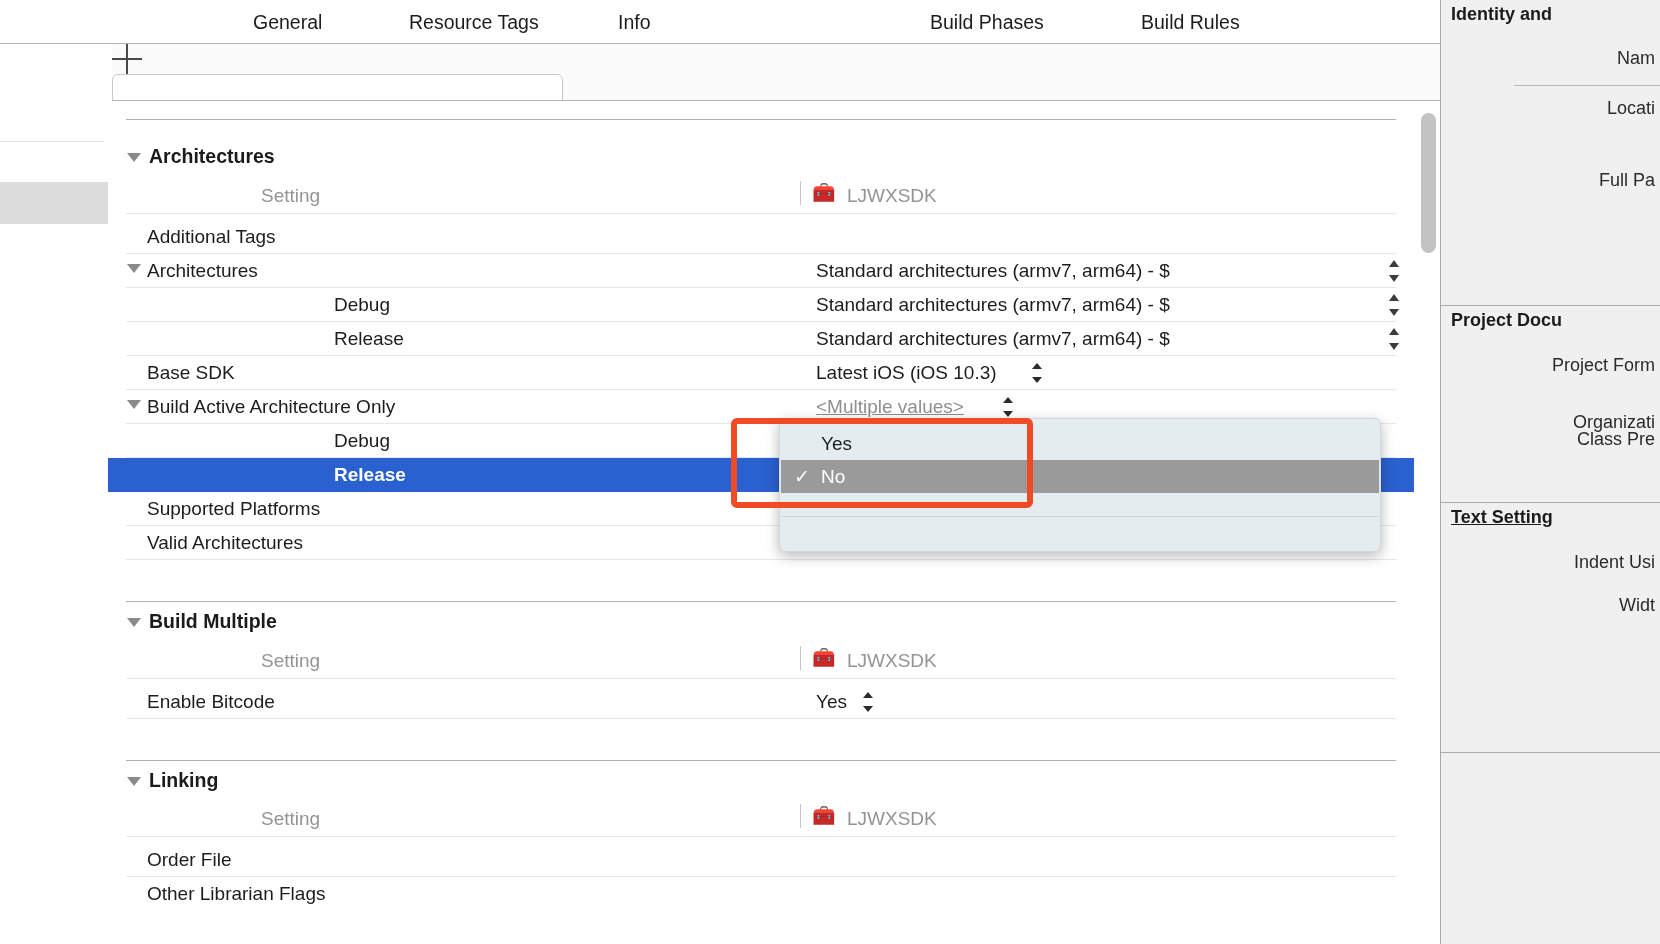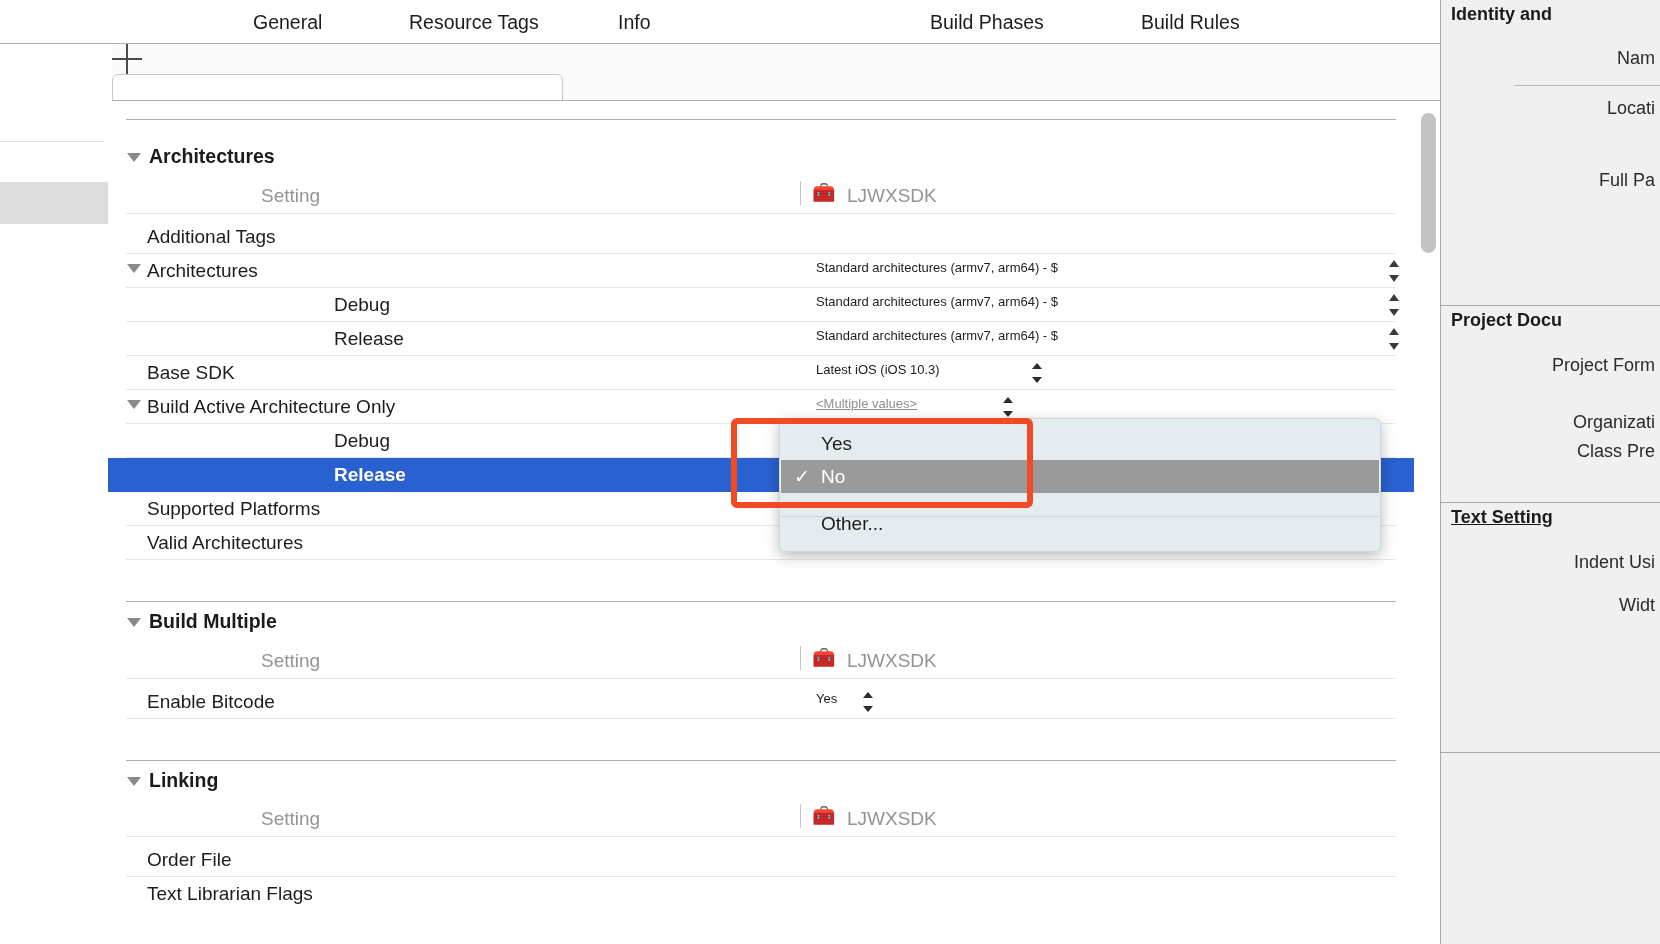--- a/index.html
+++ b/index.html
@@ -89,21 +89,21 @@
     position:absolute;font-size:19.5px;font-weight:bold;color:#1b1b1b;white-space:nowrap;
   }
   .tri{
     position:absolute;width:0;height:0;
     border-left:7.5px solid transparent;border-right:7.5px solid transparent;
     border-top:9px solid #8a8a8a;
   }
   .namecell{position:absolute;font-size:19px;color:#1d1d1f;white-space:nowrap;}
   .namecell.dim{color:#949494;}
   .namecell.sel{color:#ffffff;font-weight:bold;}
-  .valcell{position:absolute;font-size:13px;color:#1d1d1f;white-space:nowrap;}
+  .valcell{position:absolute;font-size:19px;color:#1d1d1f;white-space:nowrap;}
   .valcell.dim{color:#8f8f8f;}
   .valsep{position:absolute;width:1px;height:24px;background:#c4c4c4;}
   .briefcase{position:absolute;font-size:19px;line-height:1;}
   .stepper{position:absolute;width:16px;height:26px;}
 
   #selected-row-release{
     position:absolute;left:0;top:357px;width:1306px;height:34px;background:#2a61d0;
   }
 
   
@@ -271,35 +271,32 @@
 
   <div class="namecell dim" style="left:153px;top:707px;">Setting</div>
   <div class="valsep" style="left:692px;top:703px;"></div>
   <div class="briefcase" style="left:704px;top:705px;">🧰</div>
   <div class="namecell dim" style="left:739px;top:707px;">LJWXSDK</div>
   <div class="rowline" style="top:735px;"></div>
 
   <div class="namecell" style="left:39px;top:748px;">Order File</div>
   <div class="rowline" style="top:775px;"></div>
 
-  <div class="namecell" style="left:39px;top:782px;">Text Librarian Flags</div>
+  <div class="namecell" style="left:39px;top:782px;">Other Librarian Flags</div>
 </div>
 
 <div id="popup">
   <div class="popitem" style="top:8px;">
     <span class="lbl">Yes</span>
   </div>
   <div class="popitem hl" style="top:41px;">
     <span class="popcheck">✓</span>
     <span class="lbl">No</span>
   </div>
   <div id="pop-sep"></div>
-  <div class="popitem" style="top:88px;">
-    <span class="lbl">Other...</span>
-  </div>
 </div>
 
 <div id="annot-rect"></div>
 
 <div class="abs" id="vscroll-track">
   <div class="abs" id="vscroll-thumb" style="left:3px;top:12px;"></div>
 </div>
 
 <div class="abs" id="inspector">
 
@@ -307,21 +304,21 @@
   <div class="insp-title" style="top:4px;">Identity and</div>
   <div class="insp-label" style="right:6px;top:48px;">Nam</div>
   <div class="insp-hairline" style="left:73px;top:85px;width:147px;"></div>
   <div class="insp-label" style="right:6px;top:98px;">Locati</div>
   <div class="insp-label" style="right:6px;top:170px;">Full Pa</div>
 
   <div class="insp-section" style="top:306px;height:196px;"></div>
   <div class="insp-title" style="top:310px;">Project Docu</div>
   <div class="insp-label" style="right:6px;top:355px;">Project Form</div>
   <div class="insp-label" style="right:6px;top:412px;">Organizati</div>
-  <div class="insp-label" style="right:6px;top:441px;">Class Pre</div>
+  <div class="insp-label" style="right:6px;top:429px;">Class Pre</div>
 
   <div class="insp-section" style="top:503px;height:249px;"></div>
   <div class="insp-title" style="top:507px;text-decoration:underline;">Text Setting</div>
   <div class="insp-label" style="right:6px;top:552px;">Indent Usi</div>
   <div class="insp-label" style="right:6px;top:595px;">Widt</div>
 
   <div class="insp-section" style="top:753px;height:191px;border-bottom:none;"></div>
 </div>
 
 </body></html>

